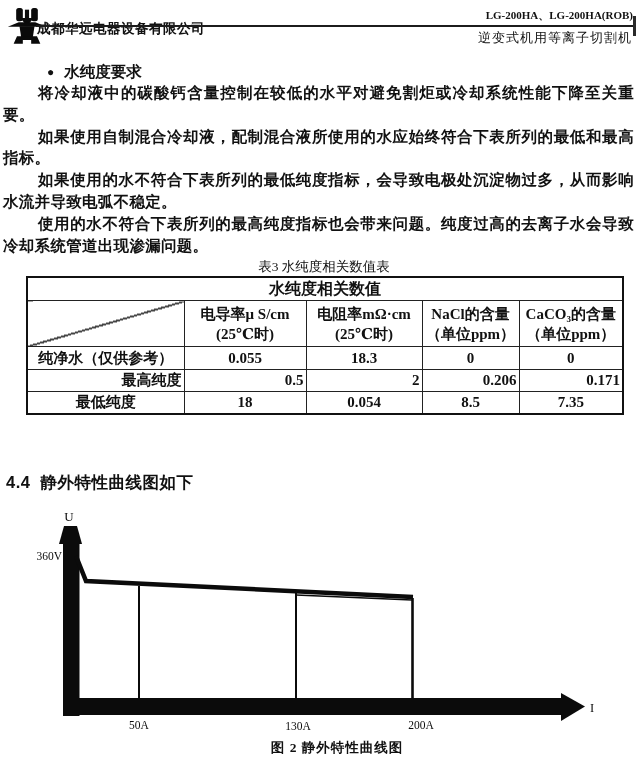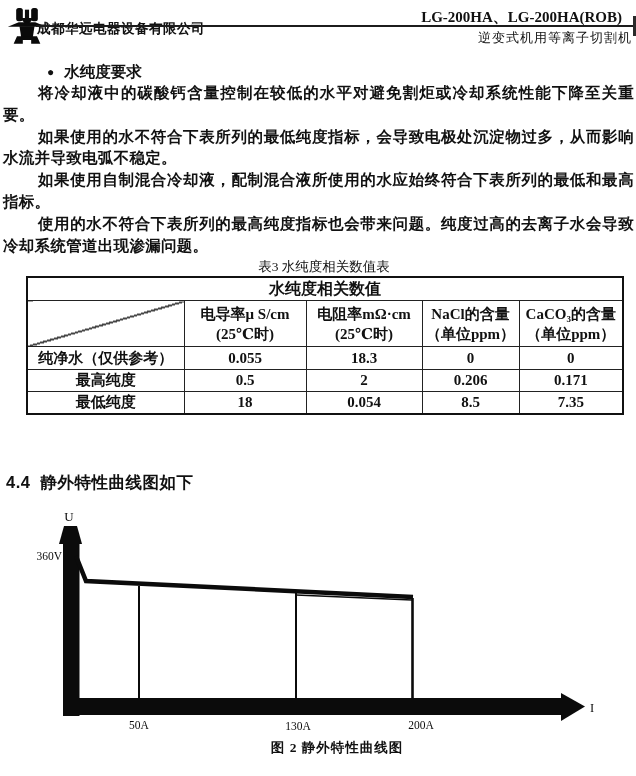--- a/index.html
+++ b/index.html
@@ -6,21 +6,21 @@
   body{
     width:636px;height:776px;position:relative;background:#ffffff;overflow:hidden;
     font-family:"Liberation Serif","DejaVu Serif",serif;color:#111;
   }
   .abs{position:absolute;}
 
   
   .logo{left:7px;top:4px;width:40px;height:48px;}
   .company{left:37px;top:20px;font-size:13.5px;font-weight:bold;letter-spacing:.5px;}
   .hrule{left:36px;top:25px;width:598px;height:2px;background:#1c1c1c;}
-  .model{right:14px;top:8px;font-size:15px;font-weight:bold;}
+  .model{right:3px;top:8px;font-size:11px;font-weight:bold;}
   .subtitle{right:4px;top:29px;font-size:13px;letter-spacing:1px;}
   .edge-mark{right:0;top:16px;width:3px;height:20px;background:#2a2a2a;}
 
   
   .bullet-row{left:47px;top:62px;font-size:15.5px;font-weight:600;text-align:right;}
   .bullet-dot{display:inline-block;vertical-align:1px;font-size:12px;margin-right:10px;}
   .paras{left:3px;top:82px;width:631px;}
   .paras p{
     margin:0;font-size:15.5px;line-height:21.8px;font-weight:600;
     text-indent:35px;text-align:justify;letter-spacing:.3px;
@@ -37,21 +37,21 @@
   table.data{border:2.5px solid #111;}
   td.span-head{font-size:16px;font-weight:bold;height:22px;border-bottom-width:2px;}
   tr.colhead td{height:45px;line-height:20px;}
   tr.colhead .blk{display:block;}
   td.diag{
     background:linear-gradient(to bottom right,
       transparent calc(50% - 1px), #444 calc(50% - 1px),
       #444 calc(50% + 1px), transparent calc(50% + 1px));
   }
   td.lbl{text-align:left;padding-left:7px;white-space:pre-line;line-height:19px;}
-  tr.r1 td{height:22px;} tr.r2 td{height:21px;} tr.r3 td{height:21px;} tr.r4 td{height:43px;}
+  tr.r1 td{height:22px;} tr.r2 td{height:21px;text-align:right;} tr.r3 td{height:21px;} tr.r4 td{height:43px;}
 
   
   .sec-head{left:6px;top:472px;font-size:16.5px;font-weight:bold;letter-spacing:.5px;}
   .sec-head .num{margin-right:10px;font-family:Liberation Sans, sans-serif;}
 
   
   .chart{left:0;top:500px;}
   .fig-caption{left:0;top:739px;width:592px;text-align:center;font-size:13.5px;font-weight:bold;letter-spacing:1px;padding-left:41px;}
 </style>
 </head>
@@ -73,22 +73,22 @@
 <div class="abs model">LG-200HA、LG-200HA(ROB)</div>
 <div class="abs subtitle">逆变式机用等离子切割机</div>
 <div class="abs edge-mark"></div>
 
 <div class="abs bullet-row">
   <span class="bullet-dot">●</span><span>水纯度要求</span>
 </div>
 
 <div class="abs paras">
   <p>将冷却液中的碳酸钙含量控制在较低的水平对避免割炬或冷却系统性能下降至关重要。</p>
+  <p>如果使用自制混合冷却液，配制混合液所使用的水应始终符合下表所列的最低和最高指标。</p>
   <p>如果使用的水不符合下表所列的最低纯度指标，会导致电极处沉淀物过多，从而影响水流并导致电弧不稳定。</p>
-  <p>如果使用自制混合冷却液，配制混合液所使用的水应始终符合下表所列的最低和最高指标。</p>
   <p>使用的水不符合下表所列的最高纯度指标也会带来问题。纯度过高的去离子水会导致冷却系统管道出现渗漏问题。</p>
 </div>
 
 <div class="abs tbl-caption">表3  水纯度相关数值表</div>
 <table class="data">
   <colgroup>
     <col style="width:157px">
       <col style="width:122px">
       <col style="width:116px">
       <col style="width:97px">

